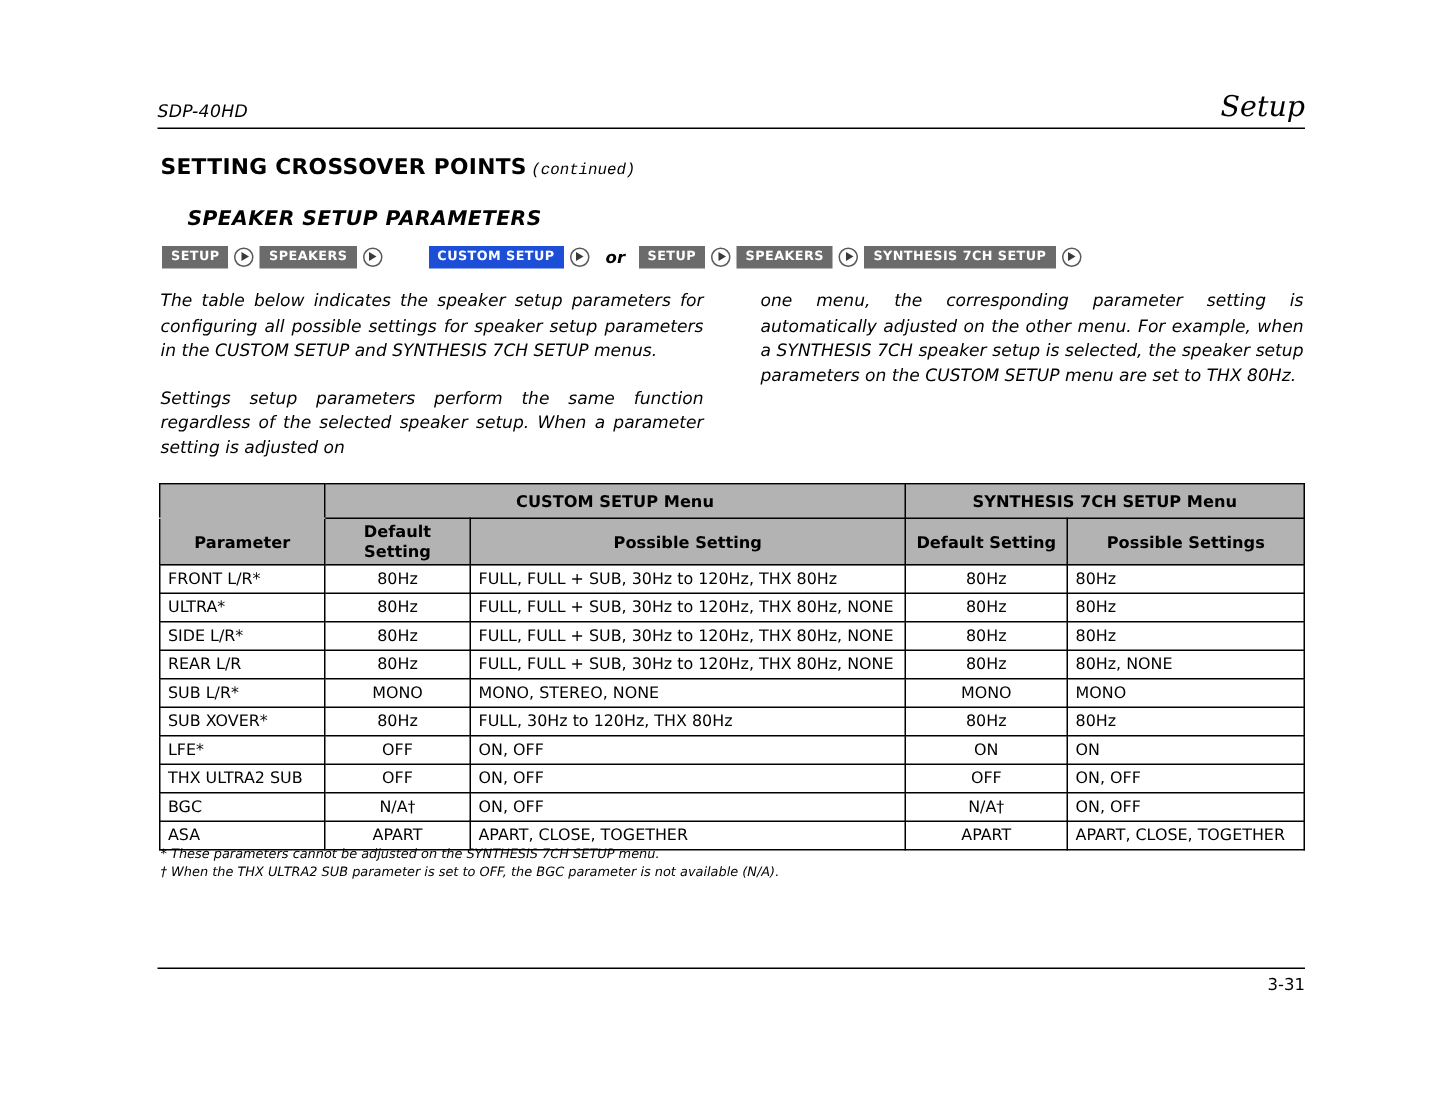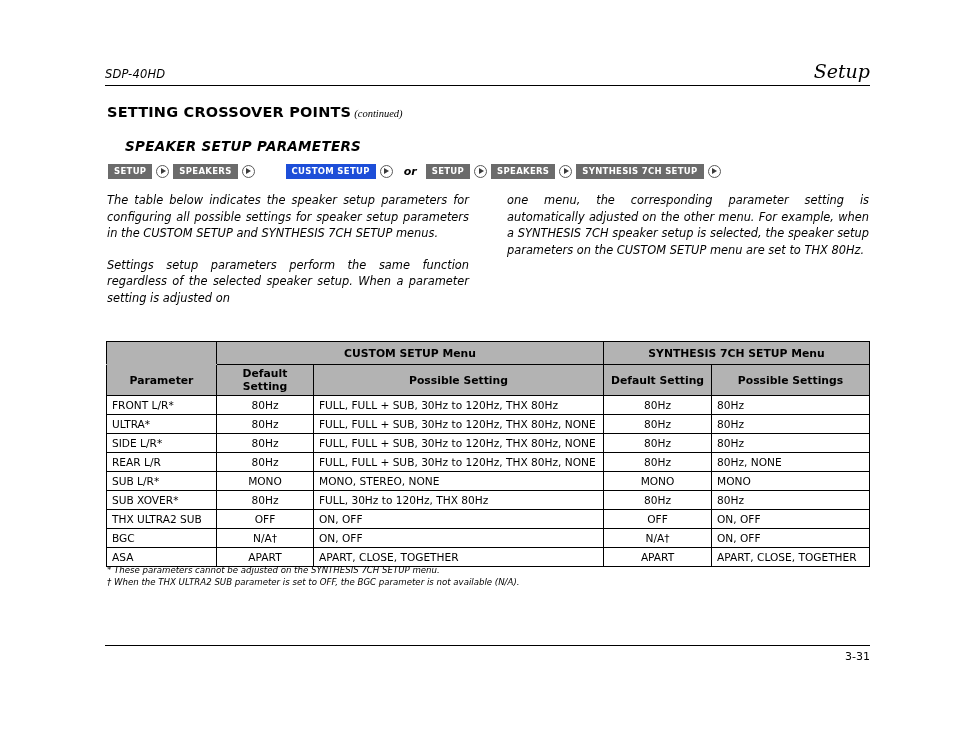--- a/index.html
+++ b/index.html
@@ -55,21 +55,21 @@
     top: 103px;
     white-space: nowrap;
   }
   .sec-title .main {
     font-family: "DejaVu Sans", sans-serif;
     font-weight: bold;
     font-size: 14.5px;
     letter-spacing: 0.2px;
   }
   .sec-title .cont {
-    font-family: Liberation Serif, serif;
+    font-family: Liberation Mono, monospace;
     font-style: italic;
     font-size: 10.5px;
     margin-left: 3px;
   }
 
   .sub-title {
     position: absolute;
     left: 125px;
     top: 138px;
     font-family: "DejaVu Sans", sans-serif;
@@ -156,21 +156,21 @@
     font-size: 11.4px;
     line-height: 16.5px;
     text-align: justify;
   }
   .col p:last-child { margin-bottom: 0; }
 
   
   .tbl-wrap {
     position: absolute;
     left: 106px;
-    top: 341px;
+    top: 322px;
     width: 763px;
   }
   table.params {
     width: 763px;
     border-collapse: collapse;
     table-layout: fixed;
     font-family: "DejaVu Sans", sans-serif;
   }
   table.params th,
   table.params td {
@@ -343,20 +343,27 @@
             <td class="c-poss">MONO</td>
           </tr>
           <tr>
             <td class="c-param">SUB XOVER*</td>
             <td class="c-def">80Hz</td>
             <td class="c-poss">FULL, 30Hz to 120Hz, THX 80Hz</td>
             <td class="c-def">80Hz</td>
             <td class="c-poss">80Hz</td>
           </tr>
           <tr>
+            <td class="c-param">LFE*</td>
+            <td class="c-def">OFF</td>
+            <td class="c-poss">ON, OFF</td>
+            <td class="c-def">ON</td>
+            <td class="c-poss">ON</td>
+          </tr>
+          <tr>
             <td class="c-param">THX ULTRA2 SUB</td>
             <td class="c-def">OFF</td>
             <td class="c-poss">ON, OFF</td>
             <td class="c-def">OFF</td>
             <td class="c-poss">ON, OFF</td>
           </tr>
           <tr>
             <td class="c-param">BGC</td>
             <td class="c-def">N/A†</td>
             <td class="c-poss">ON, OFF</td>

